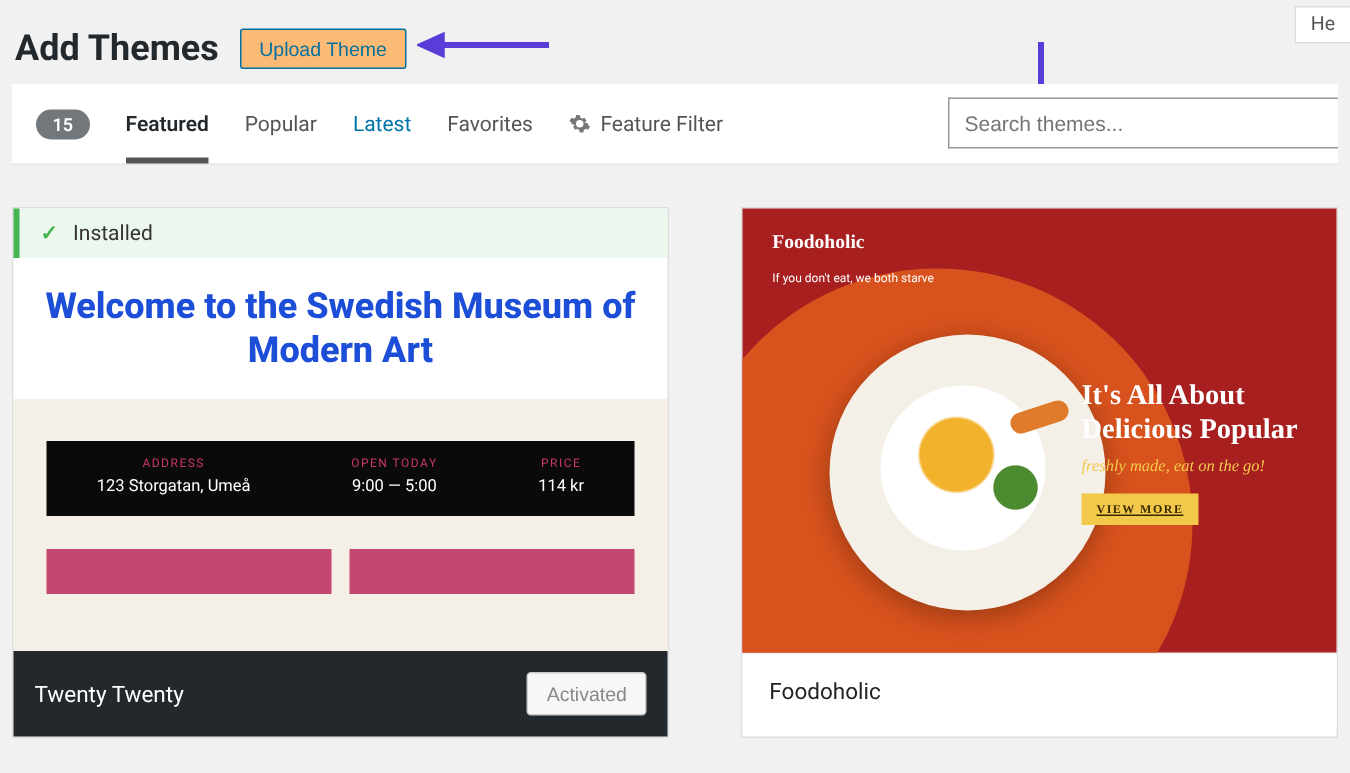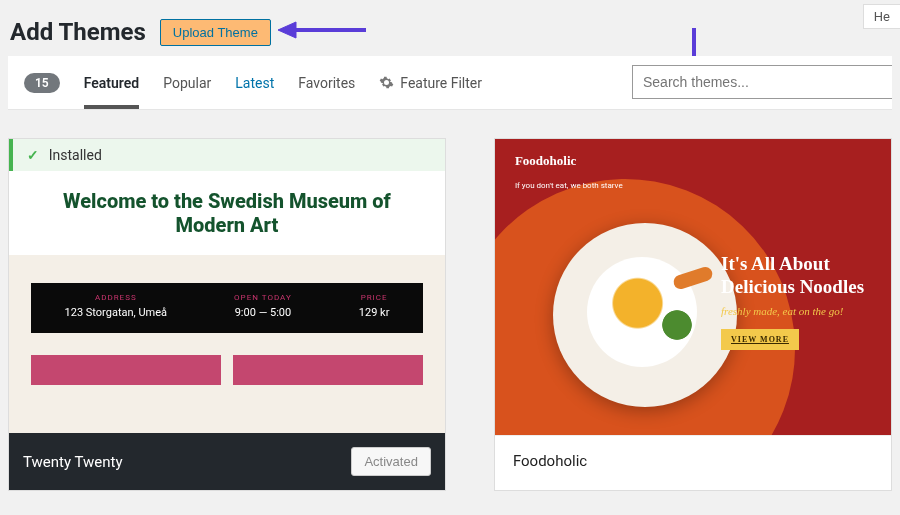--- a/index.html
+++ b/index.html
@@ -145,24 +145,24 @@
     background: #f4efe7;
     position: relative;
     overflow: hidden;
   }
   .p1-top {
     background: #fff;
     text-align: center;
     padding: 18px 20px;
   }
   .p1-head {
-    font-size: 20px;
+    font-size: 24px;
     font-weight: 800;
     line-height: 1.2;
-    color: #14532d;
+    color: #1d4ed8;
   }
   .p1-info {
     background: #0a0a0a;
     color: #fff;
     margin: 28px 22px 0 22px;
     padding: 10px 0 14px 0;
     display: flex;
     justify-content: space-around;
     font-size: 11px;
   }
@@ -353,21 +353,21 @@
         <div class="p1-col">
           <div class="p1-label">ADDRESS</div>
           <div>123 Storgatan, Umeå</div>
         </div>
         <div class="p1-col">
           <div class="p1-label">OPEN TODAY</div>
           <div>9:00 — 5:00</div>
         </div>
         <div class="p1-col">
           <div class="p1-label">PRICE</div>
-          <div>129 kr</div>
+          <div>114 kr</div>
         </div>
       </div>
       <div class="p1-blocks">
         <div class="p1-block"></div>
         <div class="p1-block"></div>
       </div>
     </div>
     <div class="card-footer">
       <span>Twenty Twenty</span>
       <div class="footer-actions">
@@ -380,21 +380,21 @@
     <div class="preview2">
       <div class="p2-bg-swoosh"></div>
       <div class="p2-brand">Foodoholic</div>
       <div class="p2-tagline">If you don't eat, we both starve</div>
       <div class="p2-bowl">
         <div class="p2-egg"></div>
         <div class="p2-carrot"></div>
         <div class="p2-greens"></div>
       </div>
       <div class="p2-text">
-        <div class="p2-title">It's All About Delicious Noodles</div>
+        <div class="p2-title">It's All About Delicious Popular</div>
         <div class="p2-sub">freshly made, eat on the go!</div>
         <span class="p2-btn">VIEW MORE</span>
       </div>
     </div>
     <div class="card-footer2">
       <span>Foodoholic</span>
     </div>
   </div>
 
 </div>

